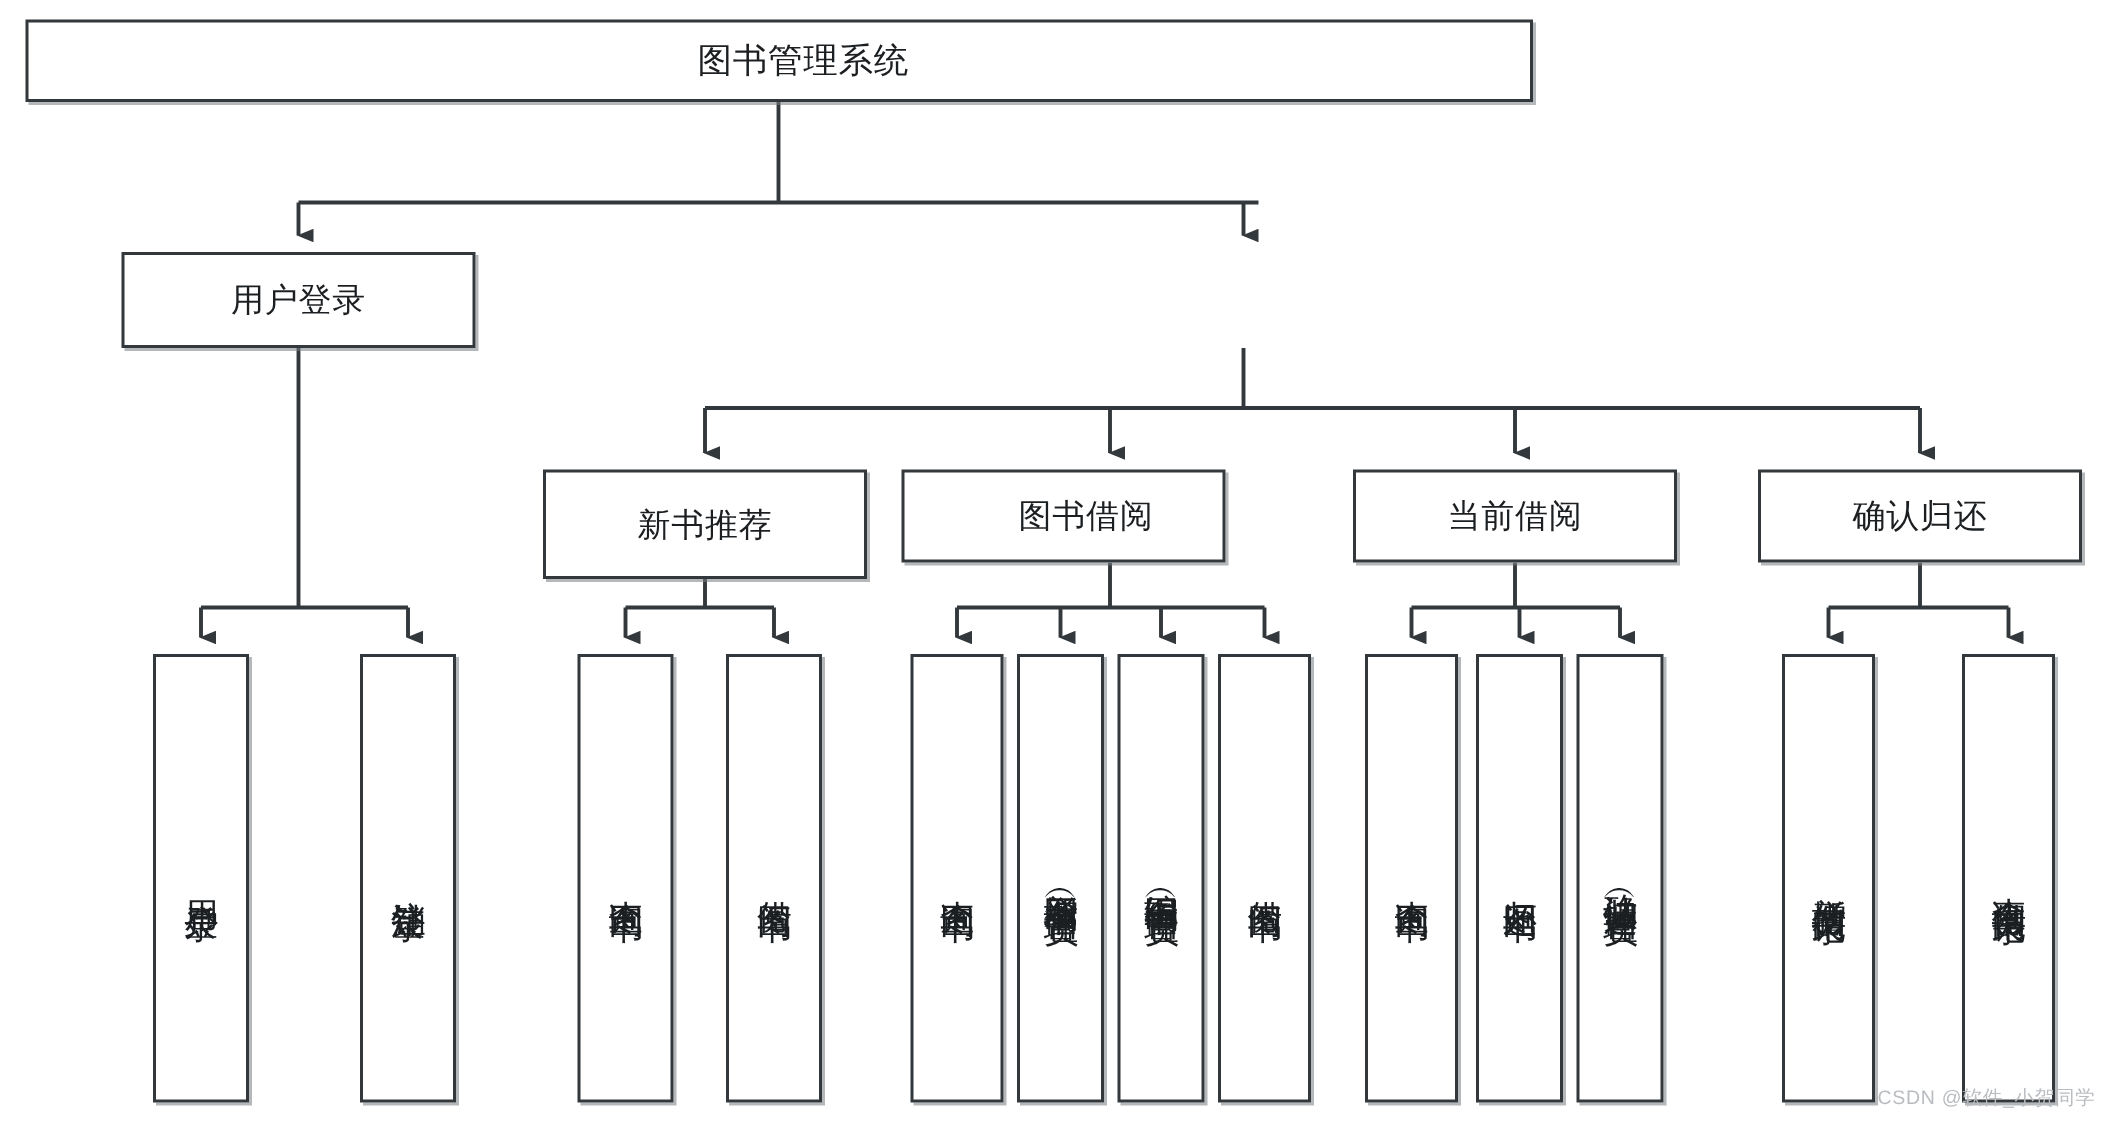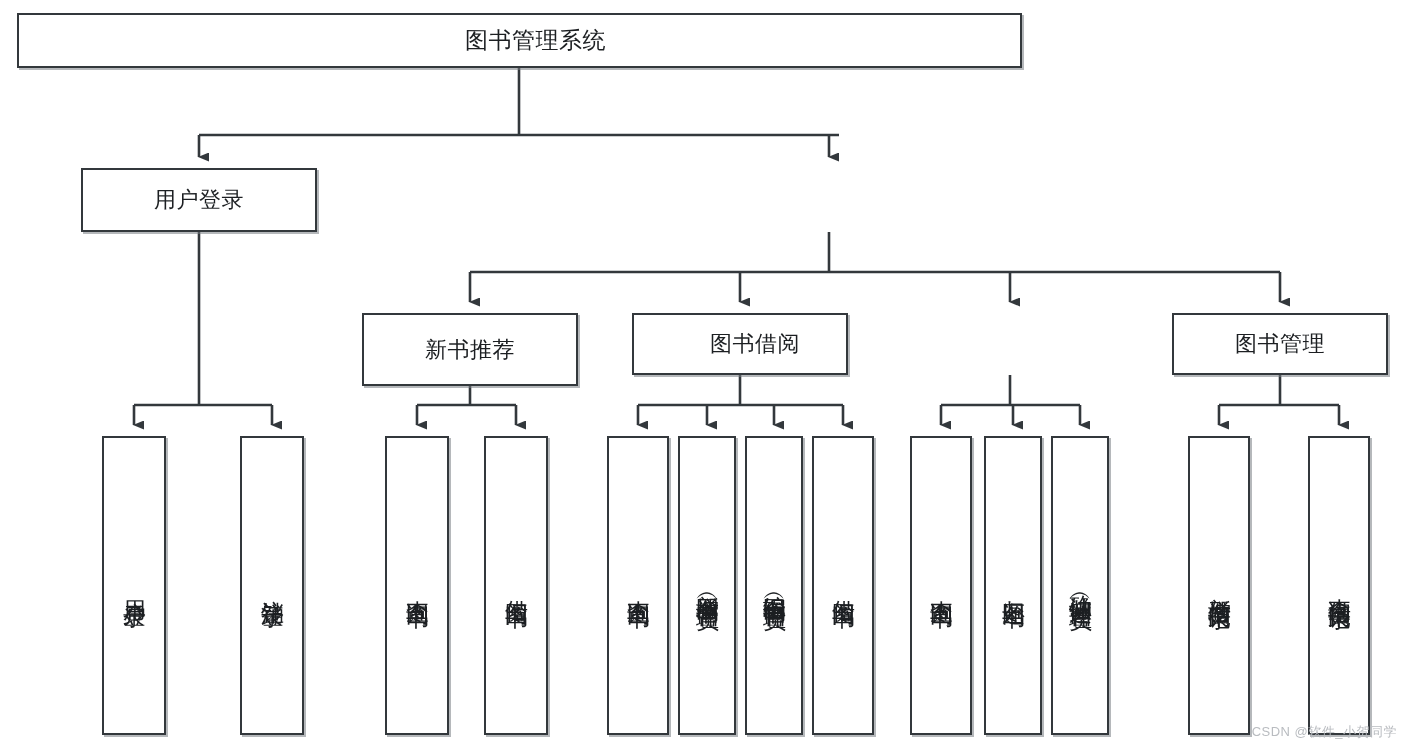--- a/index.html
+++ b/index.html
@@ -129,25 +129,28 @@
     <span class="lbl">图书管理系统</span>
   </div>
 
   <div class="node h" style="left:81px;top:168px;width:236px;height:64px;">
     <span class="lbl">用户登录</span>
   </div>
 
   <div class="node h" style="left:362px;top:313px;width:216px;height:73px;">
     <span class="lbl">新书推荐</span>
   </div>
-  <div class="node h" style="left:632px;top:313px;width:216px;height:62px;padding-left:30px;">
+  <div class="node h" style="left:601px;top:313px;width:216px;height:62px;padding-left:30px;">
     <span class="lbl">图书借阅</span>
   </div>
+  <div class="node h" style="left:902px;top:313px;width:216px;height:62px;">
+    <span class="lbl">当前借阅</span>
+  </div>
   <div class="node h" style="left:1172px;top:313px;width:216px;height:62px;">
-    <span class="lbl">图书管理</span>
+    <span class="lbl">确认归还</span>
   </div>
 
   <div class="node v" style="left:102px;top:436px;width:64px;height:299px;">
     <span class="lbl">用户登录</span>
   </div>
   <div class="node v" style="left:240px;top:436px;width:64px;height:299px;">
     <span class="lbl">注销登录</span>
   </div>
   <div class="node v" style="left:385px;top:436px;width:64px;height:299px;">
     <span class="lbl">查询图书</span>

